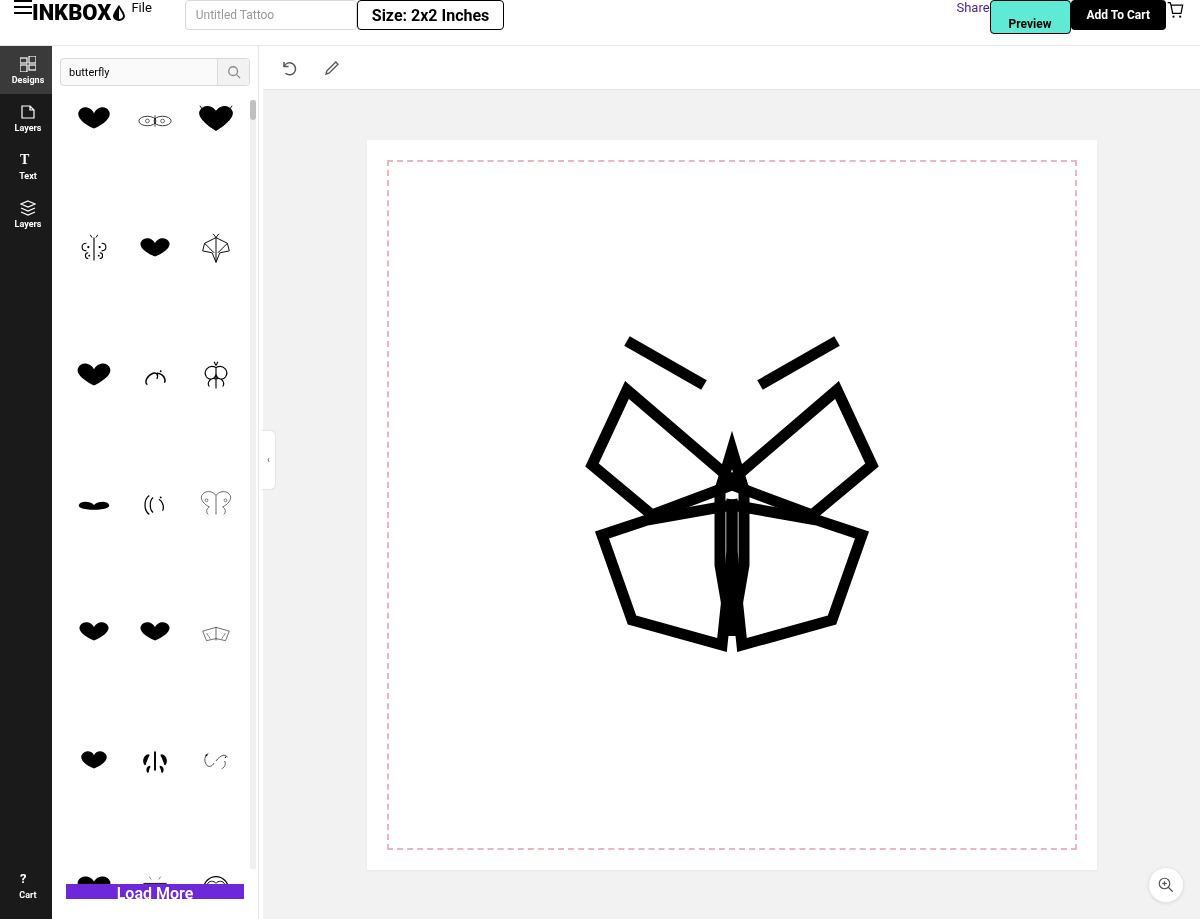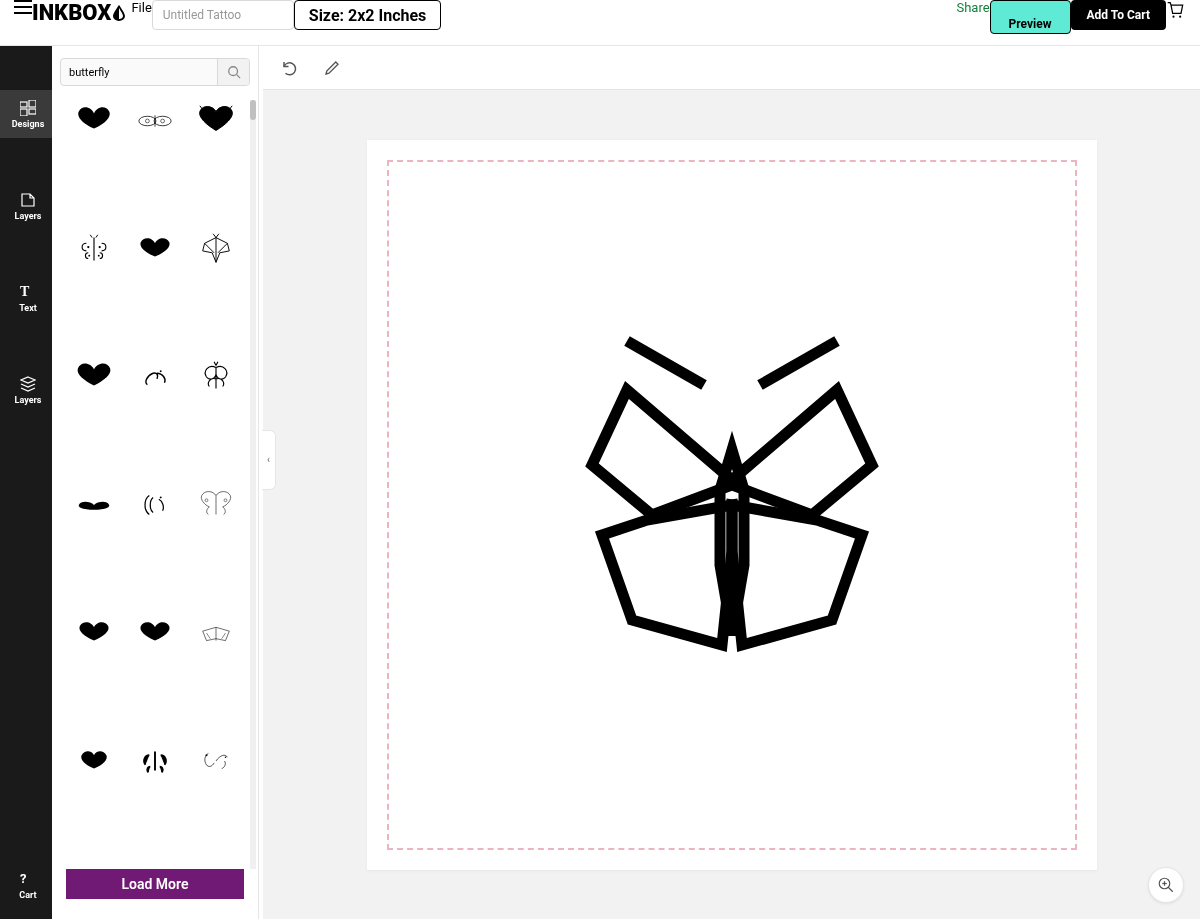--- a/index.html
+++ b/index.html
@@ -5,48 +5,48 @@
 * { margin: 0; padding: 0; box-sizing: border-box; font-family: -apple-system, BlinkMacSystemFont, "Segoe UI", Roboto, Arial, sans-serif; }
 html, body { width: 1200px; height: 919px; overflow: hidden; background: #fff; }
 
 
 .header { position: absolute; top: 0; left: 0; right: 0; height: 46px; background: #fff; border-bottom: 1px solid #e5e5e5; display: flex; align-items: flex-start; padding: 0 14px; gap: 0; z-index: 10; }
 .hamburger { width: 18px; height: 14px; display: flex; flex-direction: column; justify-content: space-between; cursor: pointer; }
 .hamburger span { display: block; height: 2px; background: #000; }
 .logo { font-weight: 900; font-size: 22px; letter-spacing: 0px; display: flex; align-items: center; gap: 2px; }
 .logo-drop { width: 12px; height: 16px; display: inline-block; }
 .file-menu { font-size: 13px; color: #000000; cursor: pointer; margin-left: 6px; }
-.title-input { width: 142px; height: 30px; border: 1px solid #d9d9d9; border-radius: 4px; padding: 0 10px; font-size: 12px; color: #6d28d9; }
+.title-input { width: 172px; height: 30px; border: 1px solid #d9d9d9; border-radius: 4px; padding: 0 10px; font-size: 12px; color: #6d28d9; margin-left: 33px; }
 .title-input::placeholder { color: #999; }
 .size-btn { height: 30px; border: 1px solid #000; border-radius: 4px; background: #fff; padding: 0 14px; font-size: 16px; font-weight: 700; cursor: pointer; }
 .spacer { flex: 1; }
-.share { font-size: 13px; color: #15803d; cursor: pointer; }
+.share { font-size: 13px; color: #4c1d95; cursor: pointer; }
 .preview-btn { height: 30px; border: 1px solid #000; border-radius: 4px; background: #5eead4; padding: 16px 18px; font-size: 12px; font-weight: 700; cursor: pointer; }
 .cart-btn { height: 30px; border: none; border-radius: 4px; background: #000; color: #fff; padding: 0 16px; font-size: 12px; font-weight: 700; cursor: pointer; }
 .cart-icon { width: 20px; height: 20px; cursor: pointer; }
 
 
 .rail { position: absolute; top: 46px; left: 0; bottom: 0; width: 56px; background: #1a1a1a; color: #fff; display: flex; flex-direction: column; align-items: center; padding-top: 0; }
-.rail-item { width: 100%; height: 48px; display: flex; flex-direction: column; align-items: center; justify-content: center; gap: 3px; cursor: pointer; font-size: 9px; font-weight: 700; margin-top: 44px; }
+.rail-item { width: 100%; height: 48px; display: flex; flex-direction: column; align-items: center; justify-content: center; gap: 3px; cursor: pointer; font-size: 9px; font-weight: 700; }
 .rail-item.active { background: #3a3a3a; }
 .rail-icon { width: 16px; height: 16px; }
 .rail-item.text-icon .rail-icon { font-size: 14px; font-weight: 700; font-family: Georgia, serif; }
 .rail-bottom { margin-top: auto; margin-bottom: 10px; }
 
 
 .panel { position: absolute; top: 46px; left: 52px; bottom: 0; width: 207px; background: #fff; border-right: 1px solid #e5e5e5; display: flex; flex-direction: column; }
 .panel-search { padding: 12px 8px 6px 8px; display: flex; }
 .search-wrap { flex: 1; display: flex; height: 28px; border: 1px solid #d9d9d9; border-radius: 4px; overflow: hidden; background: #fafafa; }
 .search-input { flex: 1; border: none; outline: none; padding: 0 8px; font-size: 11px; background: transparent; }
 .search-btn { width: 36px; border: none; border-left: 1px solid #d9d9d9; background: #f2f2f2; display: flex; align-items: center; justify-content: center; cursor: pointer; }
 .grid-scroll { flex: 1; overflow: hidden; position: relative; padding: 4px 8px 0 8px; }
 .grid { display: grid; grid-template-columns: repeat(3, 1fr); gap: 28px 10px; justify-items: center; padding: 6px 8px 10px 8px; }
 .cell { width: 38px; height: 100px; display: flex; align-items: flex-start; justify-content: center; cursor: pointer; }
 .cell svg { width: 38px; height: 38px; }
-.load-more { margin: 0 14px 20px 14px; height: 30px; background: #701a75; color: #fff; border: none; font-size: 14px; font-weight: 600; cursor: pointer; }
+.load-more { margin: 0 14px 20px 14px; height: 15px; background: #6d28d9; color: #fff; border: none; font-size: 16px; font-weight: 600; cursor: pointer; }
 .scroll-track { position: absolute; top: 54px; right: 2px; width: 6px; bottom: 50px; background: #f0f0f0; }
 .scroll-thumb { position: absolute; top: 0; left: 0; right: 0; height: 20px; background: #c0c0c0; border-radius: 3px; }
 
 
 .collapse-tab { position: absolute; left: 262px; top: 50%; transform: translateY(-50%); width: 14px; height: 60px; background: #fff; border: 1px solid #e5e5e5; border-left: none; border-radius: 0 6px 6px 0; display: flex; align-items: center; justify-content: center; font-size: 10px; color: #666; cursor: pointer; z-index: 5; }
 
 
 .canvas-area { position: absolute; top: 46px; left: 263px; right: 0; bottom: 0; background: #f2f2f2; }
 .toolbar { height: 44px; background: #fff; border-bottom: 1px solid #e5e5e5; display: flex; align-items: center; padding: 0 16px; gap: 20px; }
 .tool-btn { width: 22px; height: 22px; cursor: pointer; display: flex; align-items: center; justify-content: center; color: #555; }

